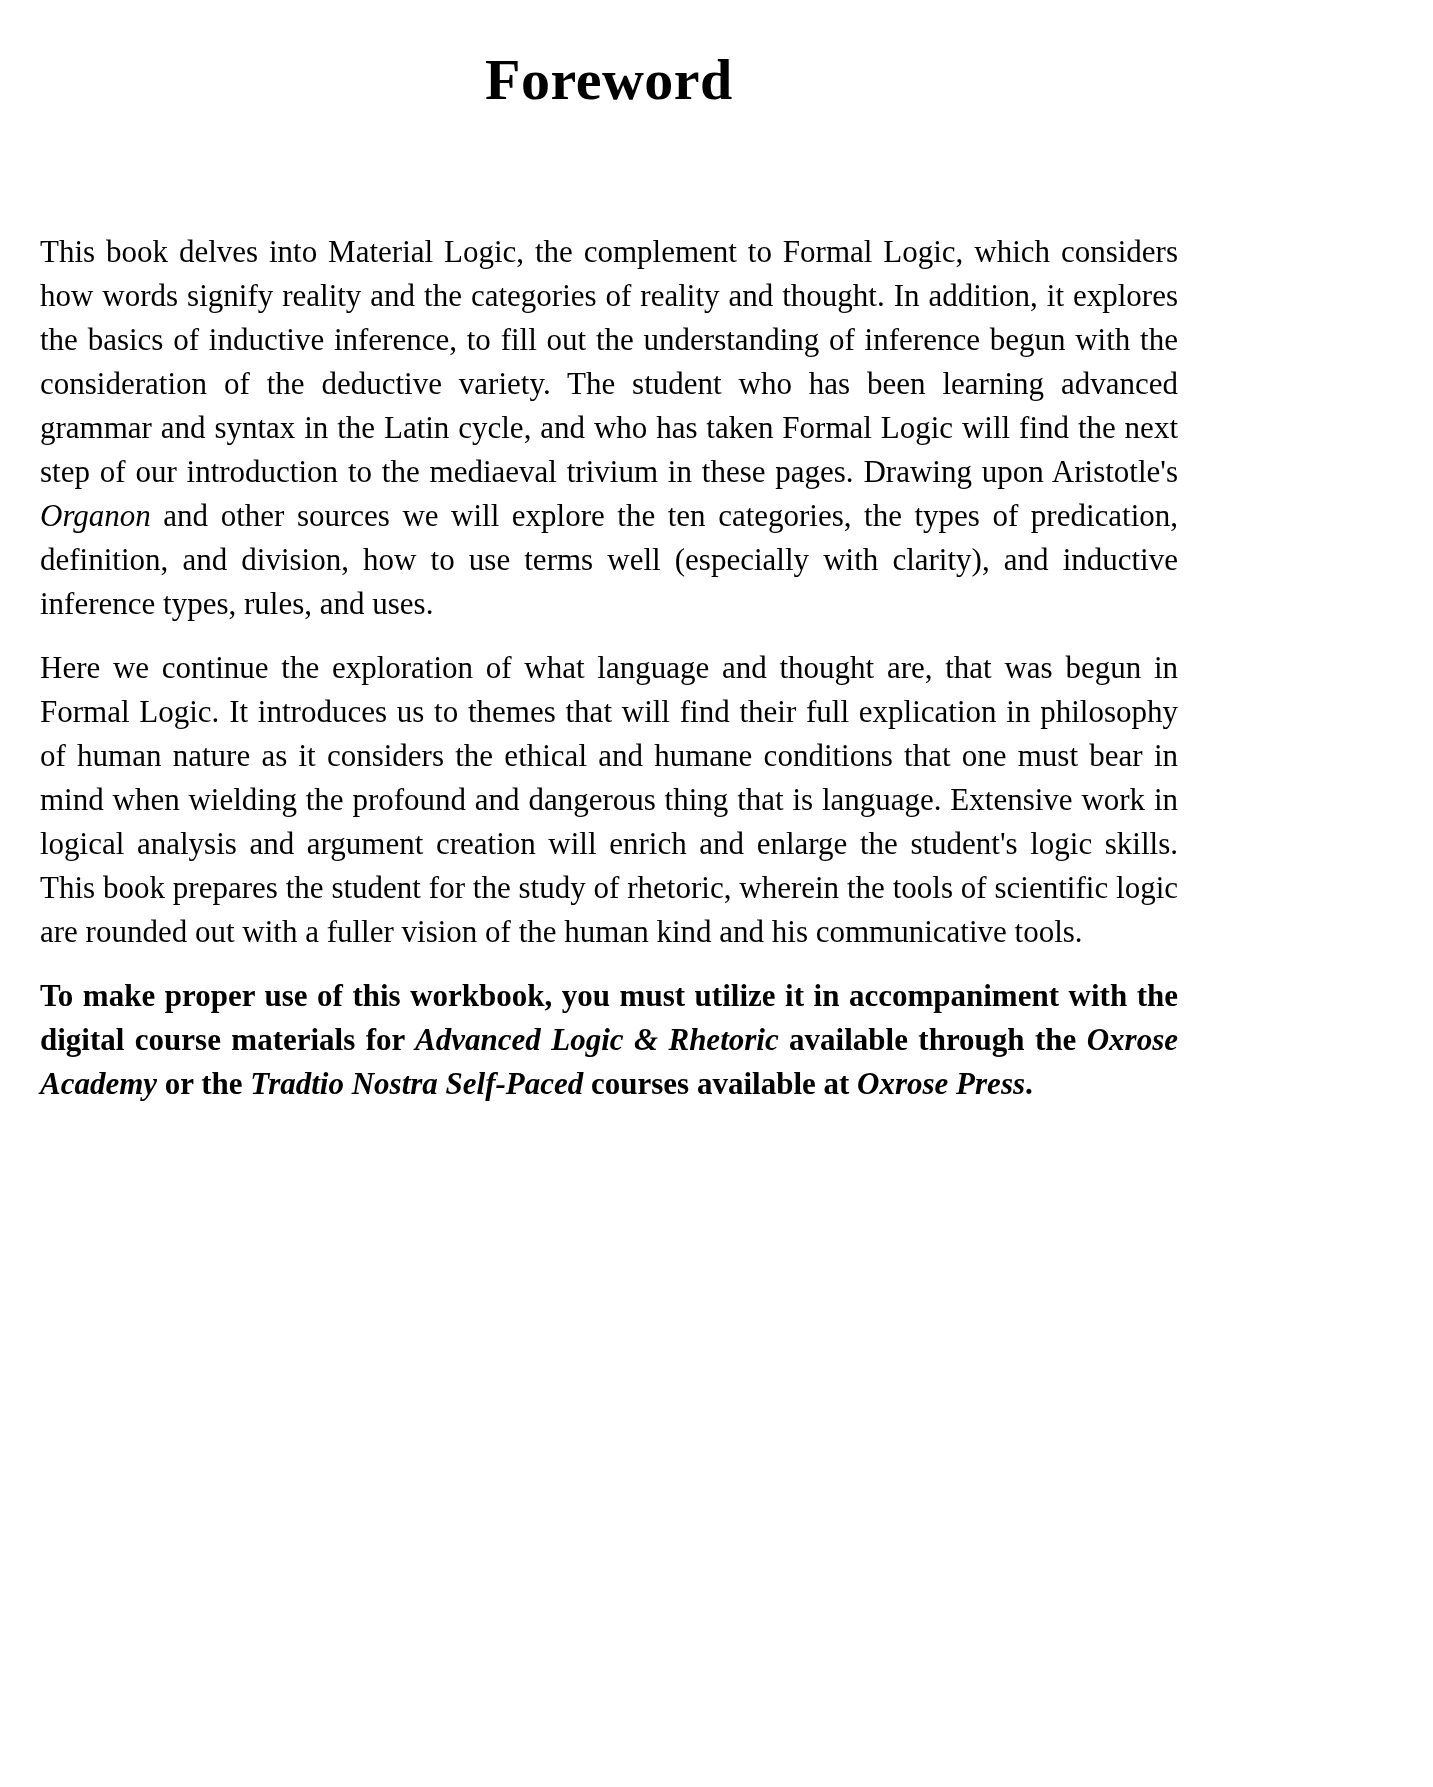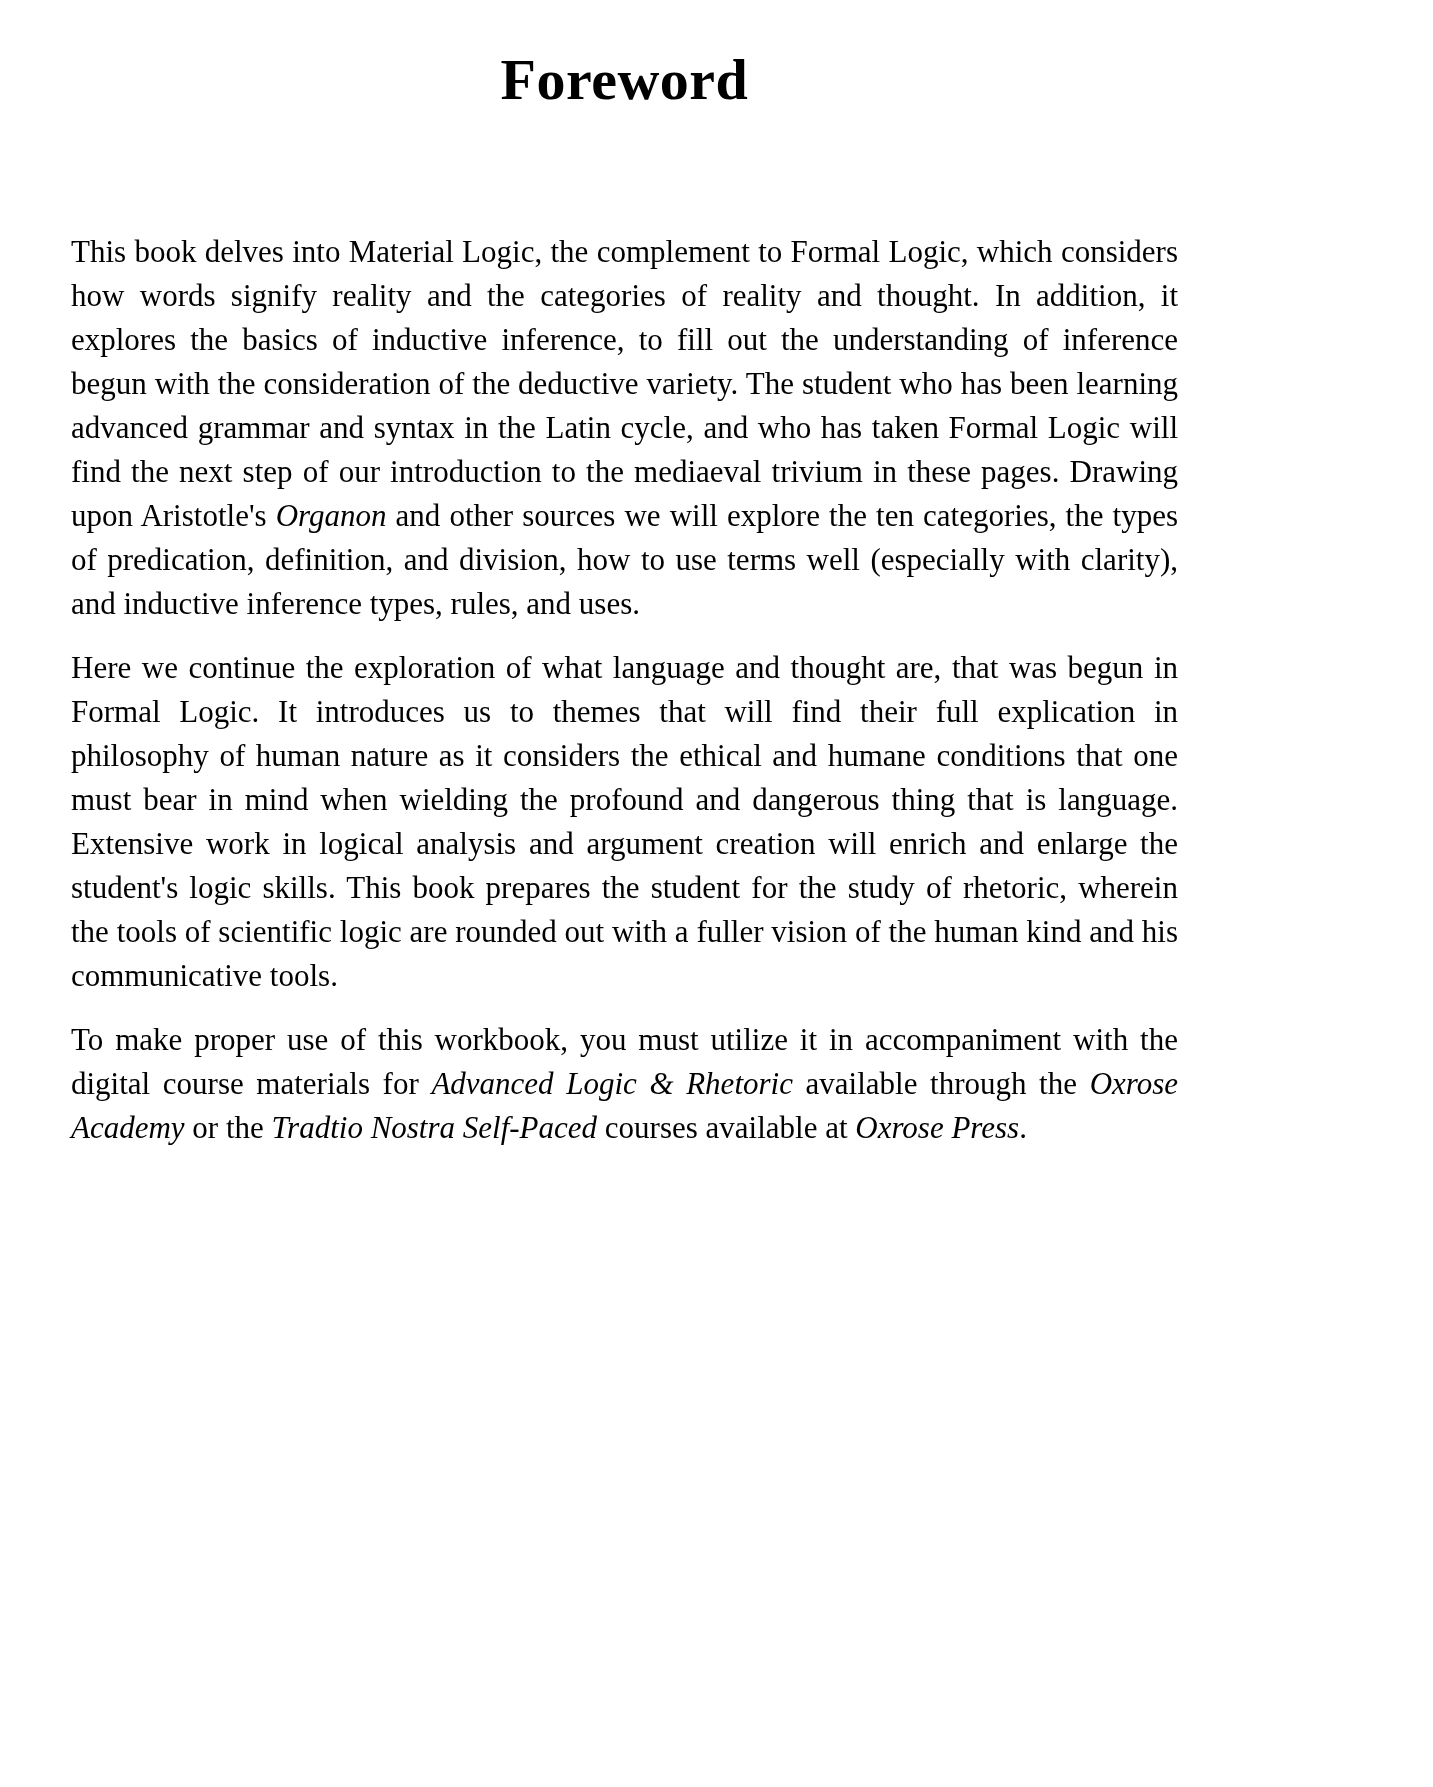--- a/index.html
+++ b/index.html
@@ -11,21 +11,21 @@
     width: 1433px;
     height: 1787px;
     font-family: "Liberation Serif", serif;
     color: #000000;
     overflow: hidden;
   }
   .page {
     box-sizing: border-box;
     width: 1433px;
     height: 1787px;
-    padding: 40px 255px 0 71px;
+    padding: 40px 255px 0 40px;
   }
   .page-title {
     text-align: center;
     font-family: "Liberation Serif", serif;
     font-weight: bold;
     font-size: 58px;
     line-height: 1.1;
     margin: 8px 0 0 0;
     letter-spacing: 0.5px;
   }
@@ -35,20 +35,21 @@
   .para {
     font-size: 31px;
     line-height: 1.42;
     text-align: justify;
     text-justify: inter-word;
     margin: 0 0 20px 0;
     hyphens: none;
   }
   .para:last-child {
     margin-bottom: 0;
+    font-weight: bold;
   }
   .it {
     font-style: italic;
   }
 </style>
 </head>
 <body>
 
 <div class="page">
 

